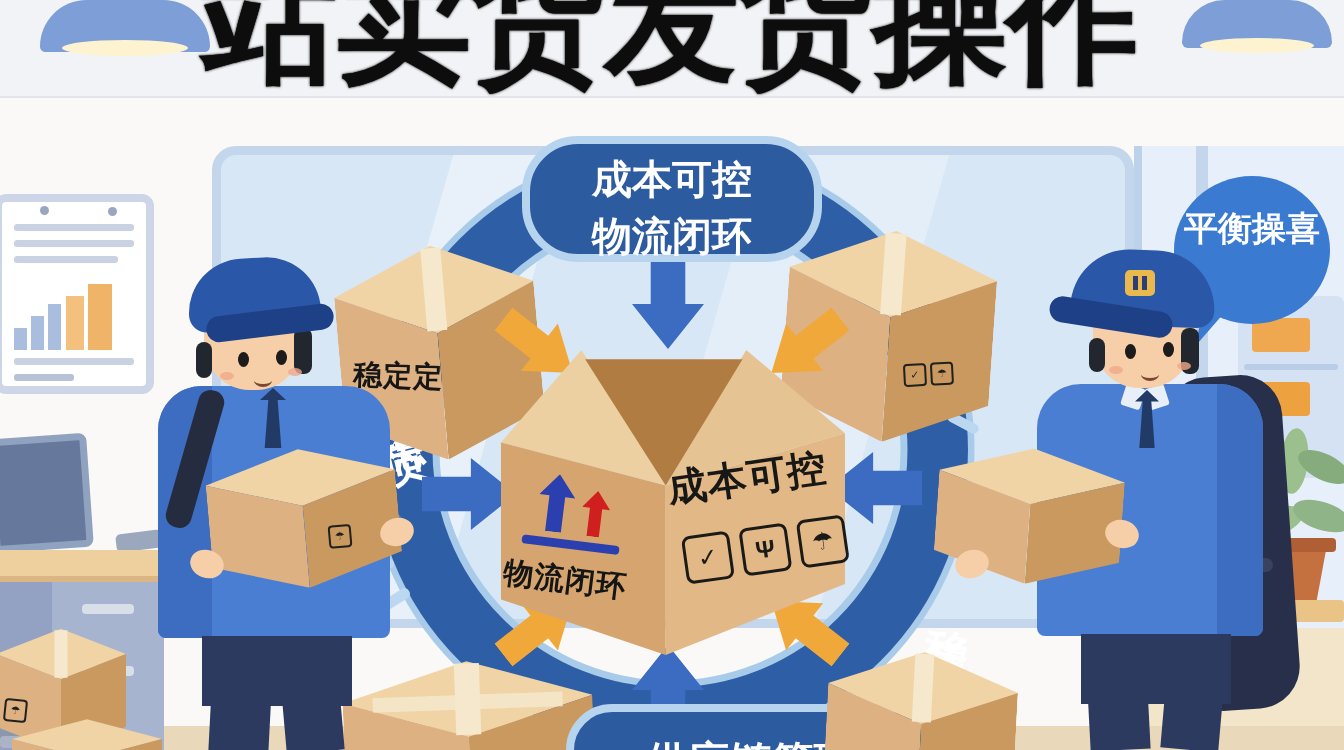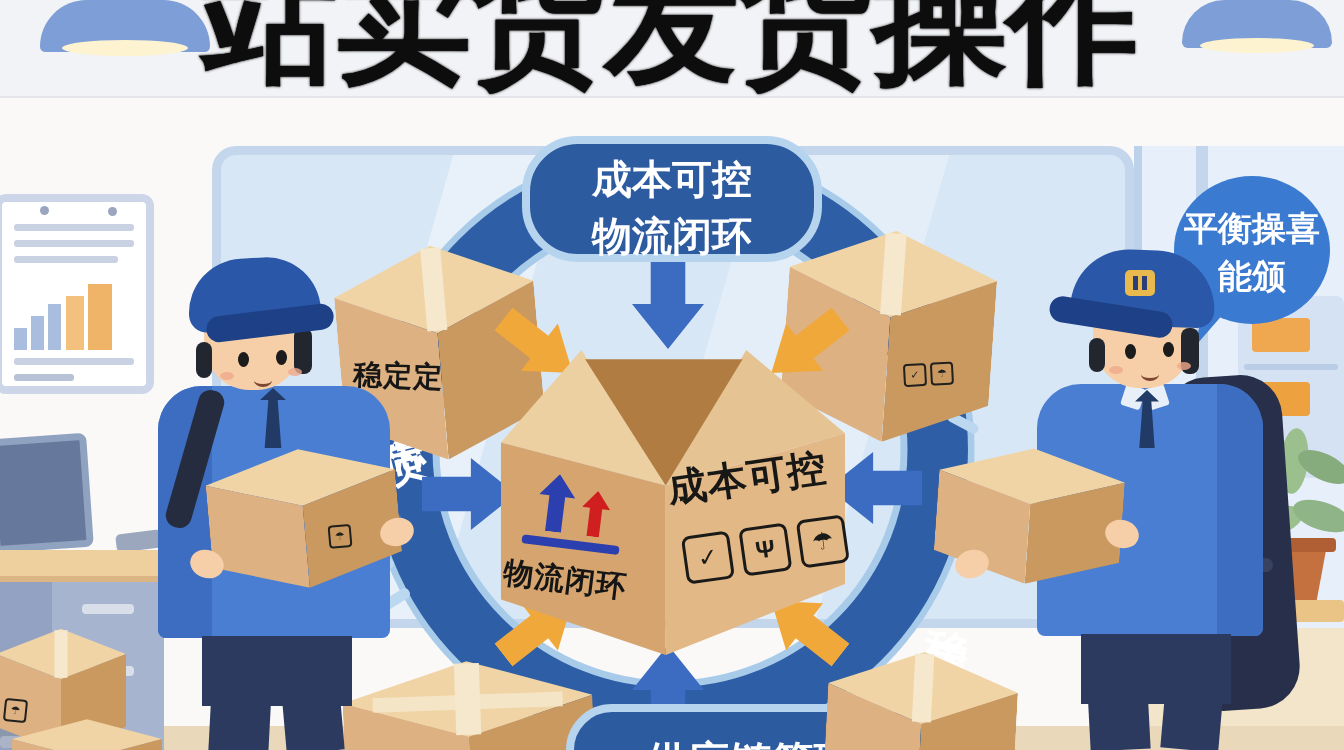--- a/index.html
+++ b/index.html
@@ -207,21 +207,20 @@
   <div class="abs" style="left:826px;top:628px;width:190px;height:200px;transform:rotate(3deg);">
     <div class="face top"></div>
     <div class="face lf"></div>
     <div class="face rf"></div>
     <div class="tape"></div>
 
   </div>
 
   <div class="abs" style="left:1174px;top:176px;width:156px;height:148px;background:#3a7ad0;border-radius:50%;color:#fff;text-align:center;font-weight:bold;">
     <div style="font-size:34px;margin-top:30px;">平衡操喜</div>
-    <div style="font-size:34px;margin-top:2px;">能颁</div>
   </div>
   <div class="abs" style="left:1198px;top:300px;width:42px;height:48px;background:#3a7ad0;clip-path:polygon(10% 0,80% 0,0 100%);transform:rotate(6deg);"></div>
 
   <div class="abs" style="left:148px;top:260px;width:305px;height:490px;">
     <div class="abs" style="left:10px;top:126px;width:232px;height:252px;background:#4a7ed2;border-radius:44px 44px 8px 8px;"></div>
     <div class="abs" style="left:10px;top:126px;width:54px;height:252px;background:#3d6dc0;border-radius:44px 0 0 8px;"></div>
     <div class="abs" style="left:34px;top:128px;width:26px;height:142px;background:#262c40;border-radius:12px;transform:rotate(16deg);"></div>
     <div class="abs" style="left:112px;top:128px;width:26px;height:60px;background:#223a66;clip-path:polygon(50% 0,100% 20%,68% 20%,82% 100%,18% 100%,32% 20%,0 20%);"></div>
     <div class="abs skin" style="left:56px;top:26px;width:98px;height:104px;border-radius:46%;"></div>
     <div class="abs" style="left:48px;top:82px;width:16px;height:36px;background:#22262e;border-radius:8px;"></div>

